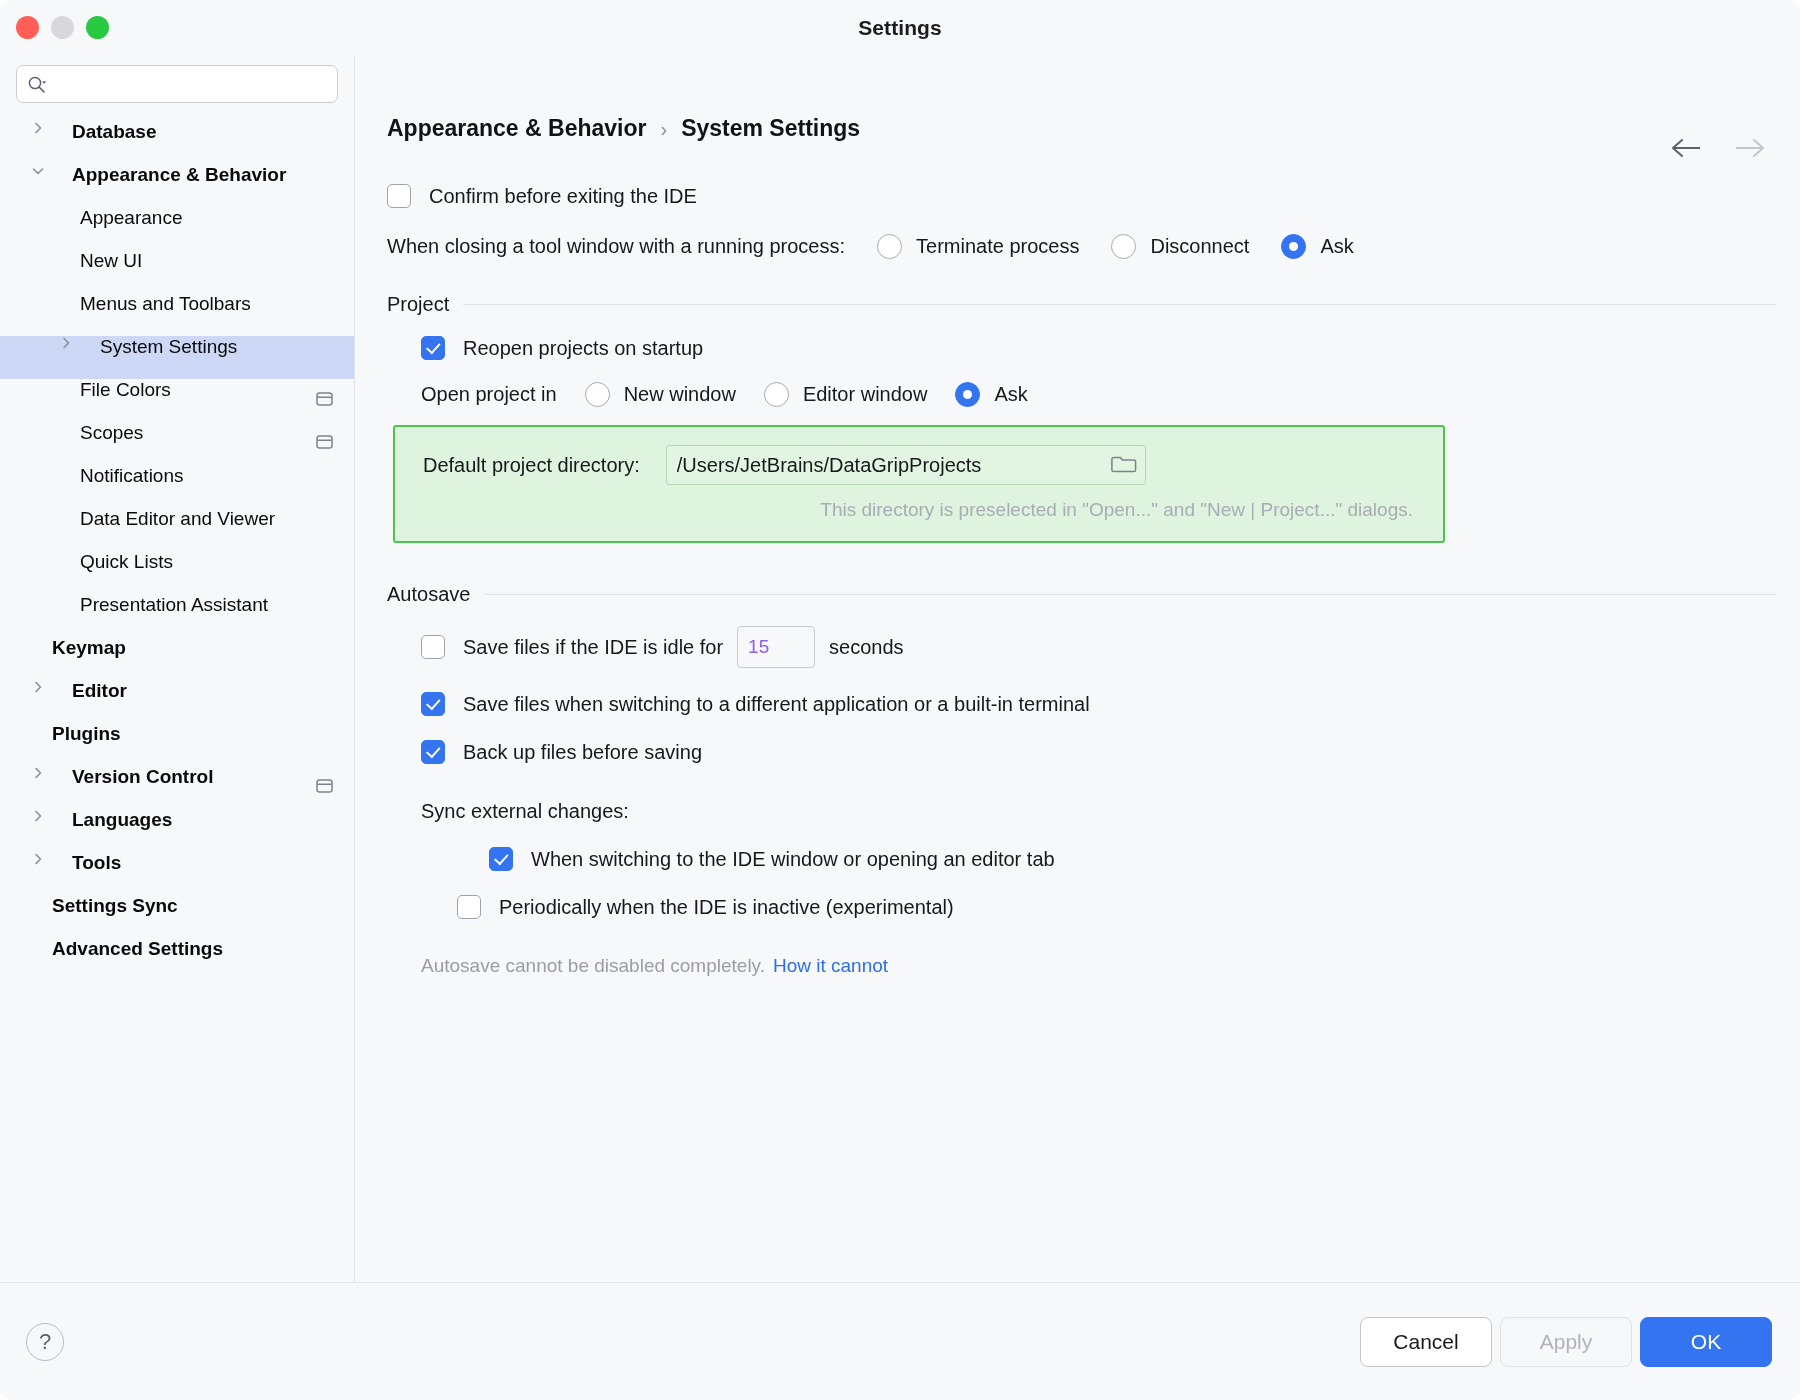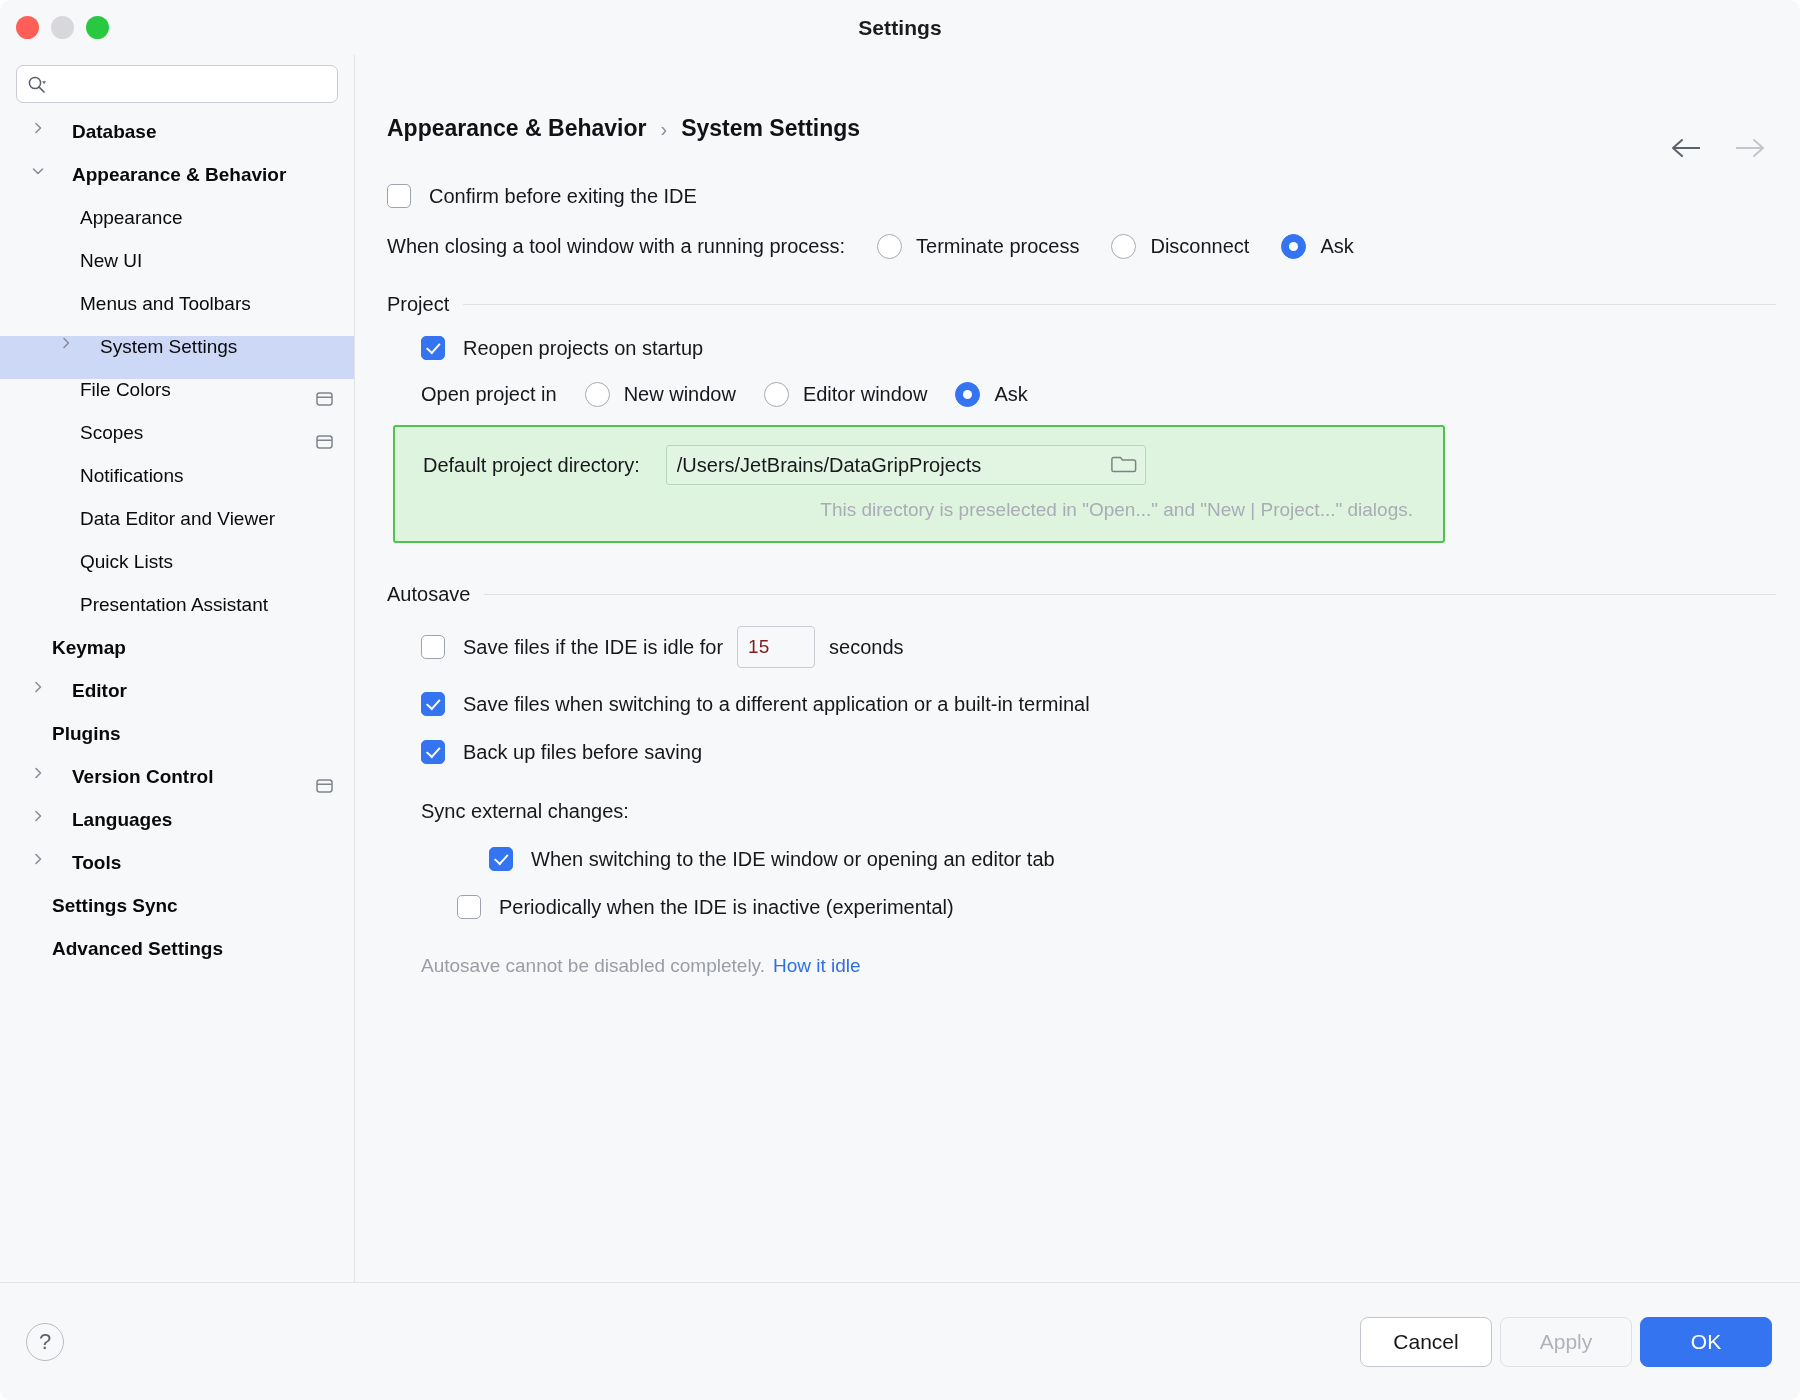--- a/index.html
+++ b/index.html
@@ -224,21 +224,21 @@
     width: 78px; height: 42px;
     border: 1px solid #c9ccd3; border-radius: 4px;
     background: #f7f8fa;
     display: flex; align-items: center;
     padding: 0 10px;
     margin: 0 14px;
   }
   .num-field input {
     width: 100%; border: none; outline: none; background: transparent;
     font-family: "Liberation Sans", sans-serif;
-    font-size: 19px; color: #7f1d1d; padding: 0;
+    font-size: 19px; color: #8b5cf6; padding: 0;
   }
 
   .link { color: #2e6ee6; font-size: 19px; cursor: pointer; }
 
   
   .footer {
     flex: 0 0 118px;
     border-top: 1px solid #e2e3e7;
     background: #f7f8fa;
     display: flex;
@@ -514,21 +514,21 @@
         <span class="label-txt" style="margin-left:18px;">When switching to the IDE window or opening an editor tab</span>
       </div>
 
       <div class="row indent" style="margin-top:24px; margin-left:70px;">
         <span class="cb" id="cb-sync2"></span>
         <span class="label-txt" style="margin-left:18px;">Periodically when the IDE is inactive (experimental)</span>
       </div>
 
       <div class="row indent" style="margin-top:36px;">
         <span class="label-muted" style="font-size:19px;">Autosave cannot be disabled completely.</span>
-        <span class="link" style="margin-left:8px;">How it idle</span>
+        <span class="link" style="margin-left:8px;">How it cannot</span>
       </div>
 
     </div>
   </div>
 
   <div class="footer">
     <div class="help-btn">?</div>
     <div class="footer-actions">
       <div class="btn secondary">Cancel</div>
       <div class="btn disabled">Apply</div>

